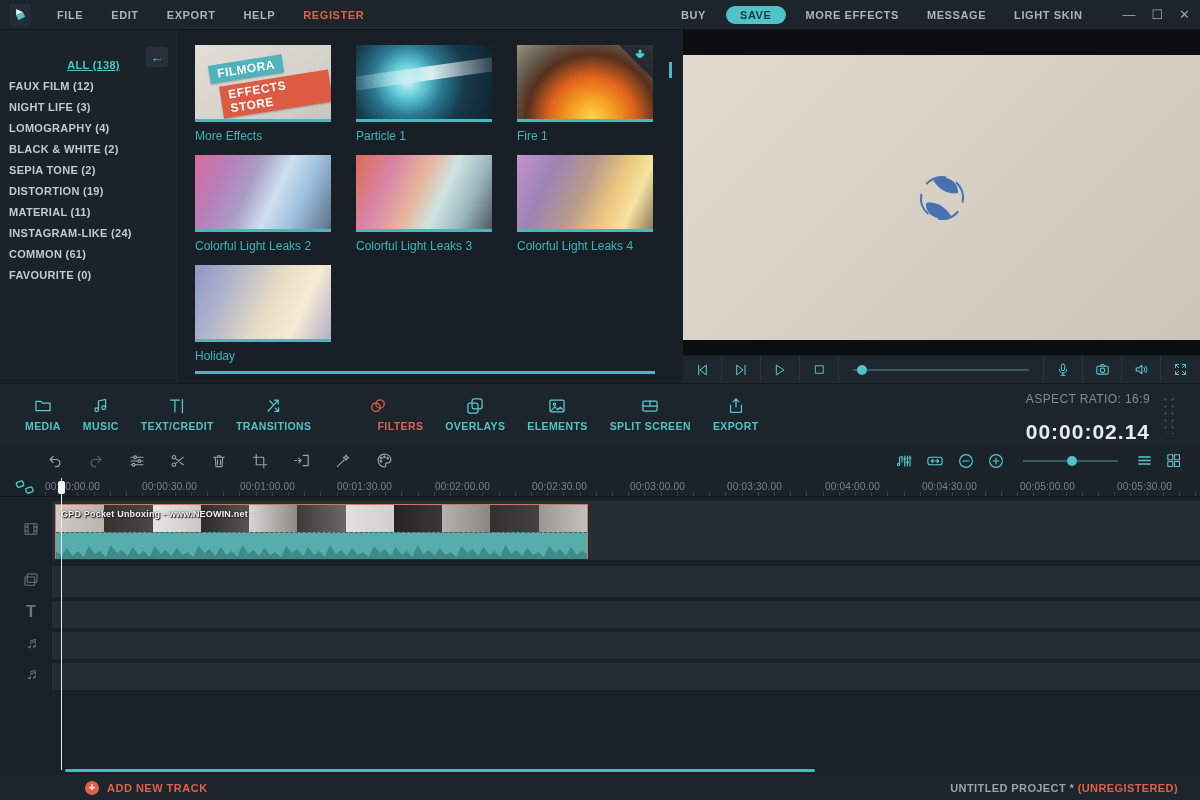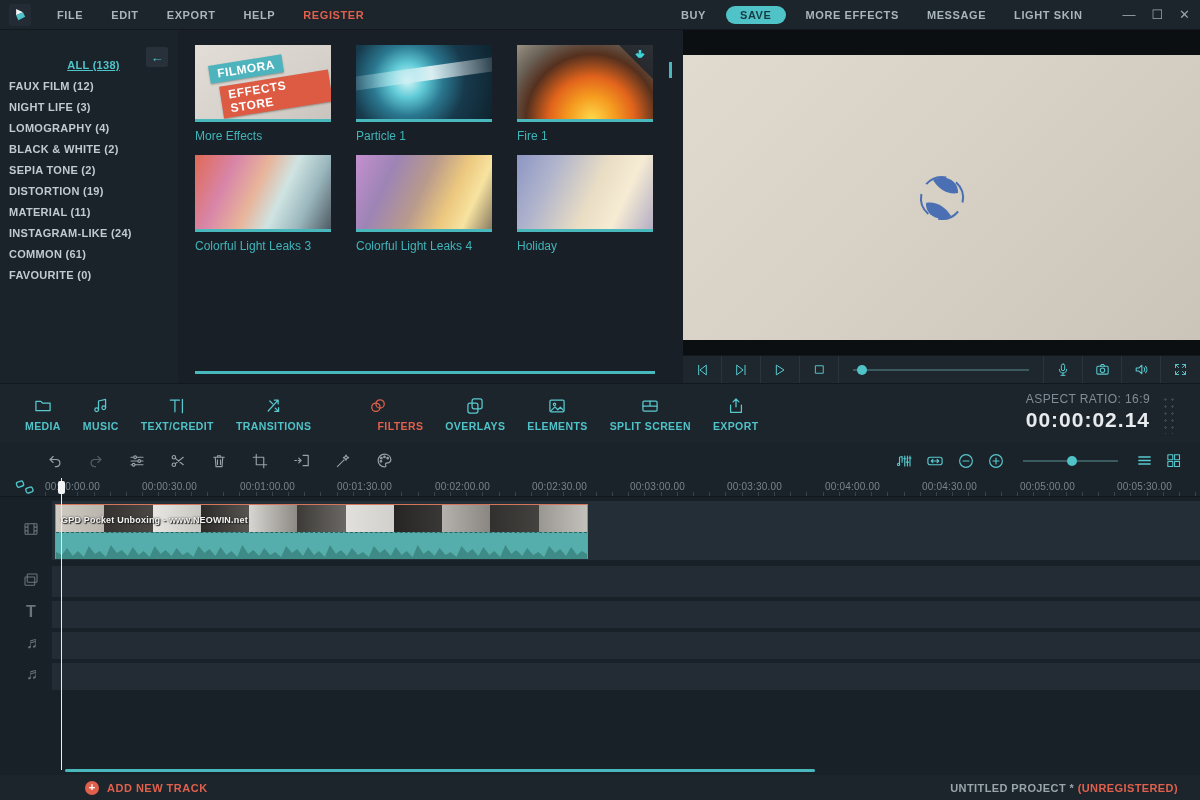--- a/index.html
+++ b/index.html
@@ -62,21 +62,21 @@
   svg.grayic { stroke:#97a1a8; fill:none; stroke-width:1.5; stroke-linecap:round; stroke-linejoin:round; }
   svg.redic  { stroke:#e0604c; fill:none; stroke-width:1.5; stroke-linecap:round; stroke-linejoin:round; }
 
   
   .tabsbar { position:absolute; left:0; top:383px; width:1200px; height:60px; background:#1d252c; border-top:1px solid #12181d; display:flex; align-items:center; padding-left:14px; }
   .tab { display:flex; flex-direction:column; align-items:center; justify-content:center; gap:4px; padding:0 11px; cursor:default; }
   .tab .tlabel { font-size:10.5px; font-weight:bold; letter-spacing:.4px; color:#4fc3c8; }
   .tab.active .tlabel { color:#e0604c;padding-left:44px; }
   .tab-right { position:absolute; right:50px; top:8px; text-align:right; }
   .aspect { font-size:12px; color:#818c94; letter-spacing:.4px; }
-  .timecode { font-size:21px; color:#e7ebee; letter-spacing:1px; margin-top:2px; font-weight:bold; }
+  .timecode { font-size:21px; color:#e7ebee; letter-spacing:1px; margin-top:14px; font-weight:bold; }
   .dots-grip { position:absolute; right:24px; top:12px; width:14px; height:38px;
     background-image:radial-gradient(circle, #3c464f 1.2px, transparent 1.3px); background-size:7px 7px; }
 
   
   .tl-toolbar { position:absolute; left:0; top:443px; width:1200px; height:35px; background:#1b232a; display:flex; align-items:center; }
   .tl-left { display:flex; align-items:center; gap:23px; padding-left:46px; }
   .tl-right { position:absolute; right:18px; display:flex; align-items:center; gap:12px; }
   .tl-slider { position:relative; width:95px; height:2px; background:#3a5a60; margin:0 6px; }
   .tl-slider .dot { position:absolute; left:44px; top:-4px; width:10px; height:10px; border-radius:50%; background:#4fc3c8; }
 
@@ -102,21 +102,21 @@
   .clip-thumbs div:nth-child(2){ background:linear-gradient(90deg,#35322f,#4a4744); }
   .clip-thumbs div:nth-child(3){ background:linear-gradient(90deg,#e8e6e2,#c9c7c2); }
   .clip-thumbs div:nth-child(4){ background:linear-gradient(90deg,#2b2a28,#575450); }
   .clip-thumbs div:nth-child(5){ background:linear-gradient(90deg,#d8d6d2,#8d8a85); }
   .clip-thumbs div:nth-child(6){ background:linear-gradient(90deg,#3d3b38,#6b6864); }
   .clip-thumbs div:nth-child(7){ background:linear-gradient(90deg,#e2e0dc,#d2d0cc); }
   .clip-thumbs div:nth-child(8){ background:linear-gradient(90deg,#262524,#3a3836); }
   .clip-thumbs div:nth-child(9){ background:linear-gradient(90deg,#b5b2ad,#8a8782); }
   .clip-thumbs div:nth-child(10){ background:linear-gradient(90deg,#31302e,#44423f); }
   .clip-thumbs div:nth-child(11){ background:linear-gradient(90deg,#9a9792,#c4c1bc); }
-  .clip-title { position:absolute; left:5px; top:4px; font-size:9px; font-weight:bold; color:#f2f2f0; text-shadow:0 0 2px #222, 1px 1px 1px #222; letter-spacing:.2px; white-space:nowrap;margin-top:6px; }
+  .clip-title { position:absolute; left:5px; top:4px; font-size:9px; font-weight:bold; color:#f2f2f0; text-shadow:0 0 2px #222, 1px 1px 1px #222; letter-spacing:.2px; white-space:nowrap; }
   .clip-audio { position:absolute; left:0; top:27px; width:100%; height:27px; background:#55aeab; border-top:1px dashed rgba(10,40,40,.55); }
   .clip-audio svg { position:absolute; left:0; bottom:0; width:100%; height:16px; }
 
   .playhead-line { position:absolute; left:61px; top:478px; width:1px; height:292px; background:#e8ecee; z-index:5; }
   .playhead-cap { position:absolute; left:58px; top:481px; width:7px; height:13px; background:#f2f4f5; border-radius:2px; z-index:6; }
 
   .hscroll { position:absolute; left:65px; top:769px; width:750px; height:3px; background:#49b8bd; border-radius:2px; }
 
   .statusbar { position:absolute; left:0; top:775px; width:1200px; height:25px; background:#1d252c; display:flex; align-items:center; }
   .add-track { display:flex; align-items:center; gap:8px; margin-left:85px; }
@@ -191,20 +191,24 @@
         <div class="fx-cell">
           <div class="fx-thumb fx-fire">
             <div class="dl-corner"></div>
             <svg class="dl-arrow" width="16" height="16" viewBox="0 0 24 24">
               <path d="M12 3v11M12 14l-5.5-5.5M12 14l5.5-5.5" stroke="#3fd2d8" stroke-width="4" fill="none" stroke-linecap="butt"></path>
             </svg>
           </div>
           <div class="fx-label">Fire 1</div>
         </div>
 
+        <div class="fx-cell">
+          <div class="fx-thumb fx-leak2"></div>
+          <div class="fx-label">Colorful Light Leaks 2</div>
+        </div>
 
         <div class="fx-cell">
           <div class="fx-thumb fx-leak3"></div>
           <div class="fx-label">Colorful Light Leaks 3</div>
         </div>
 
         <div class="fx-cell">
           <div class="fx-thumb fx-leak4"></div>
           <div class="fx-label">Colorful Light Leaks 4</div>
         </div>

